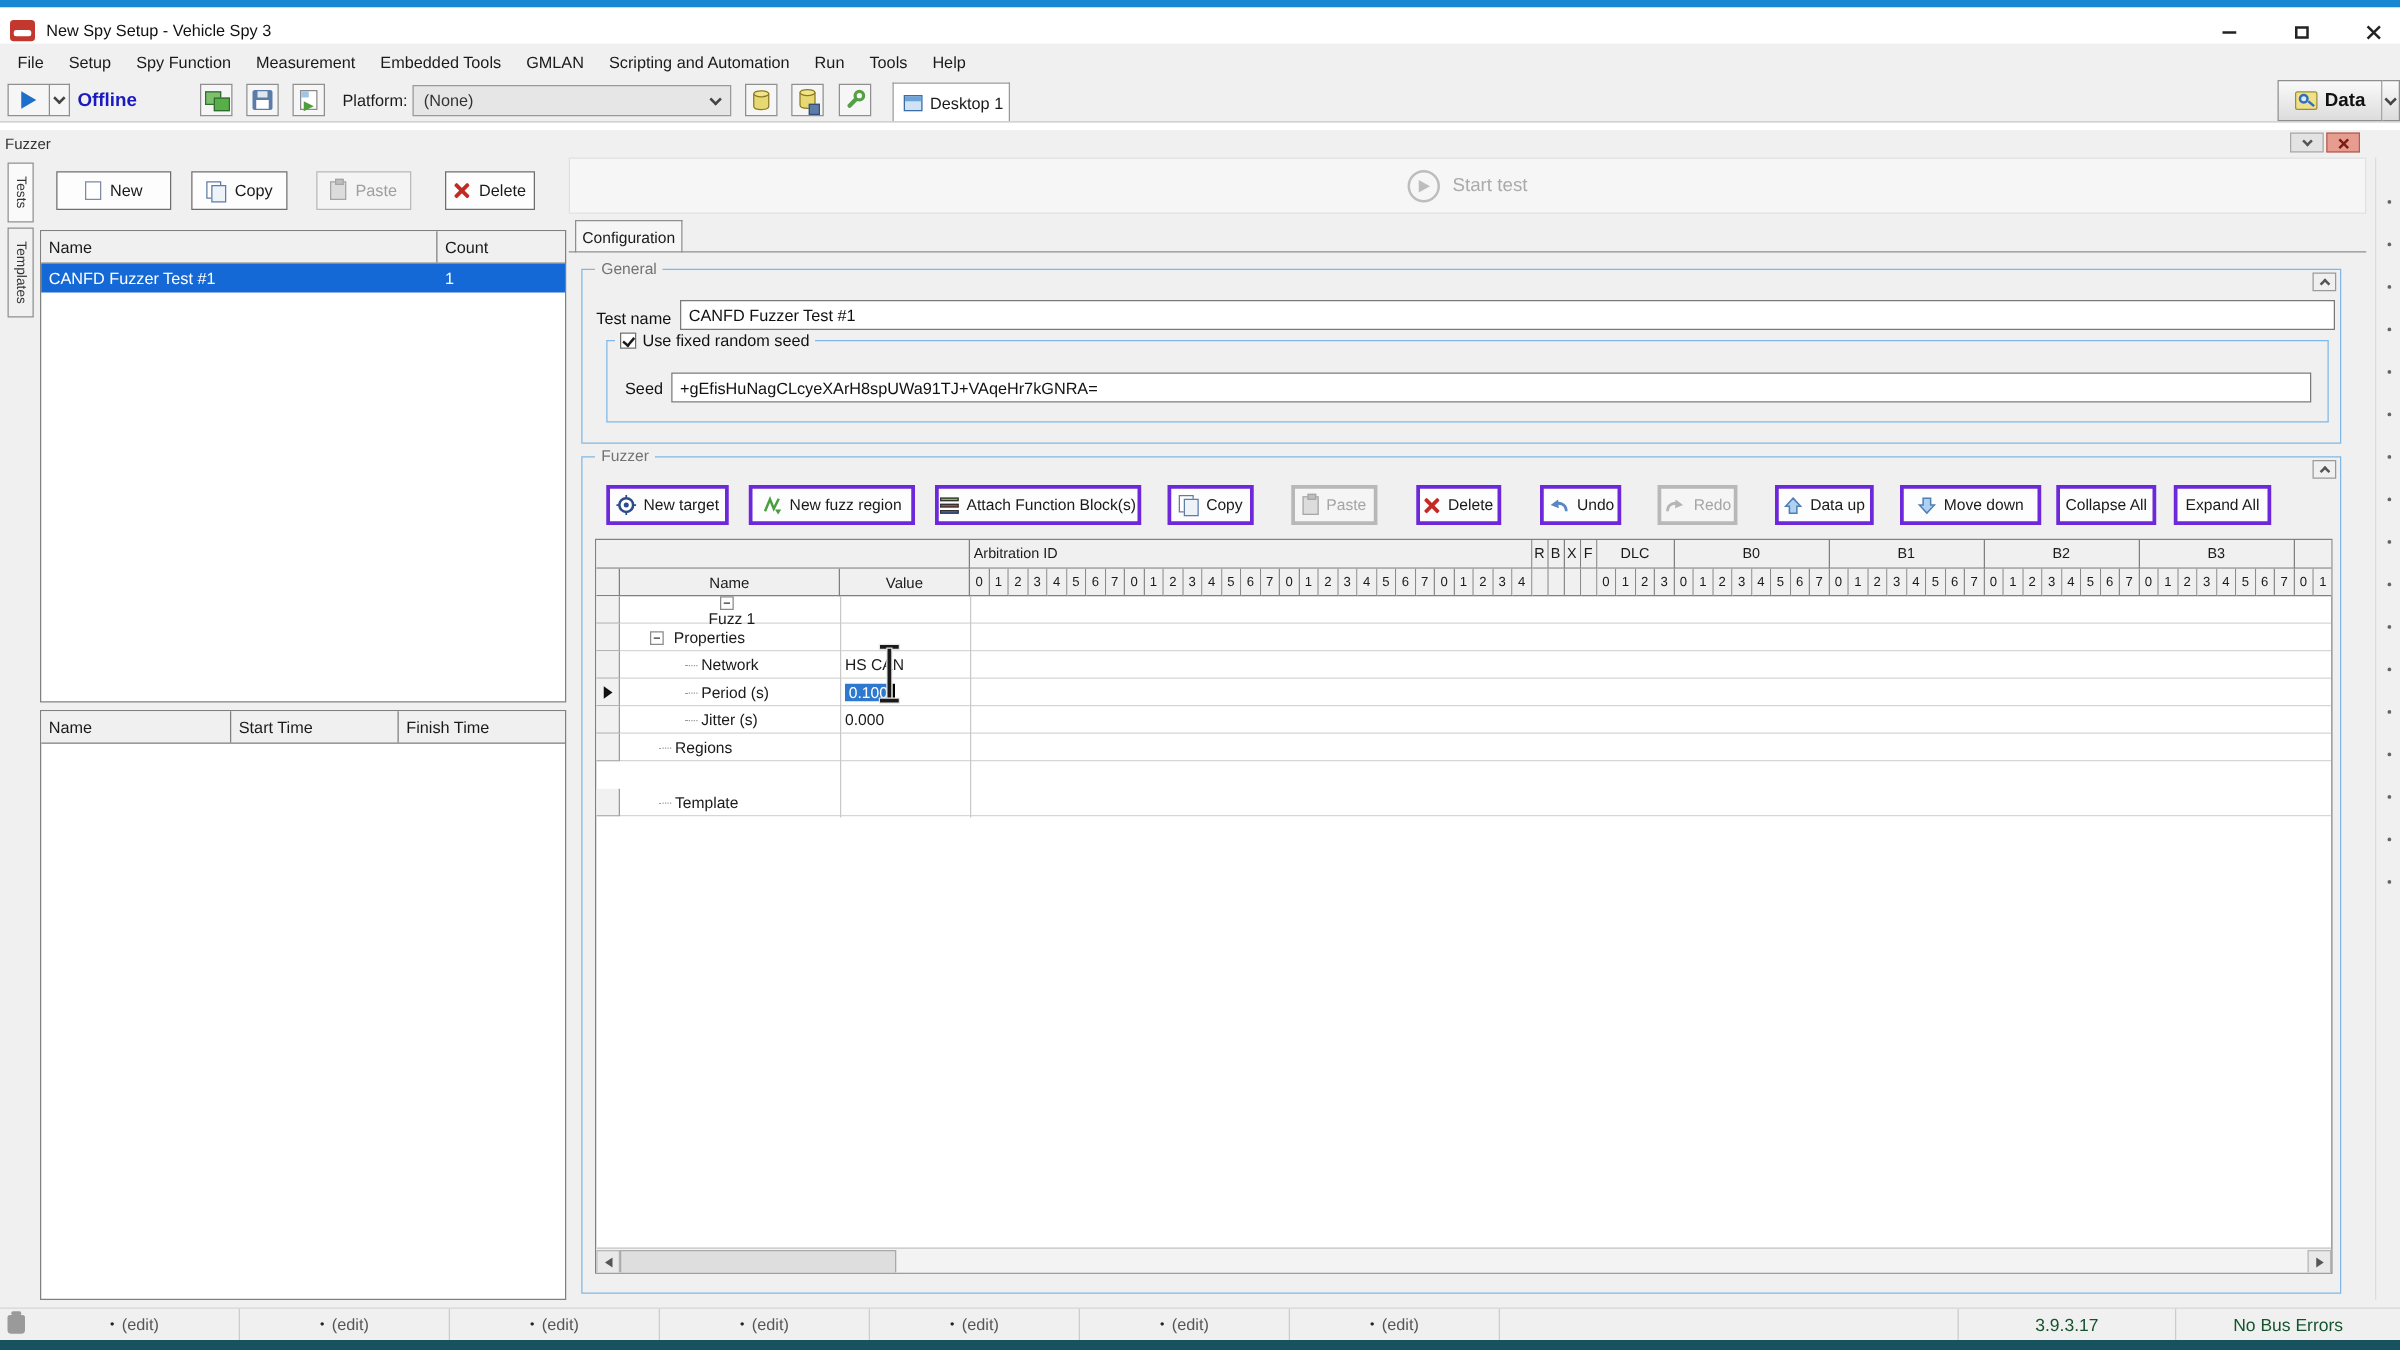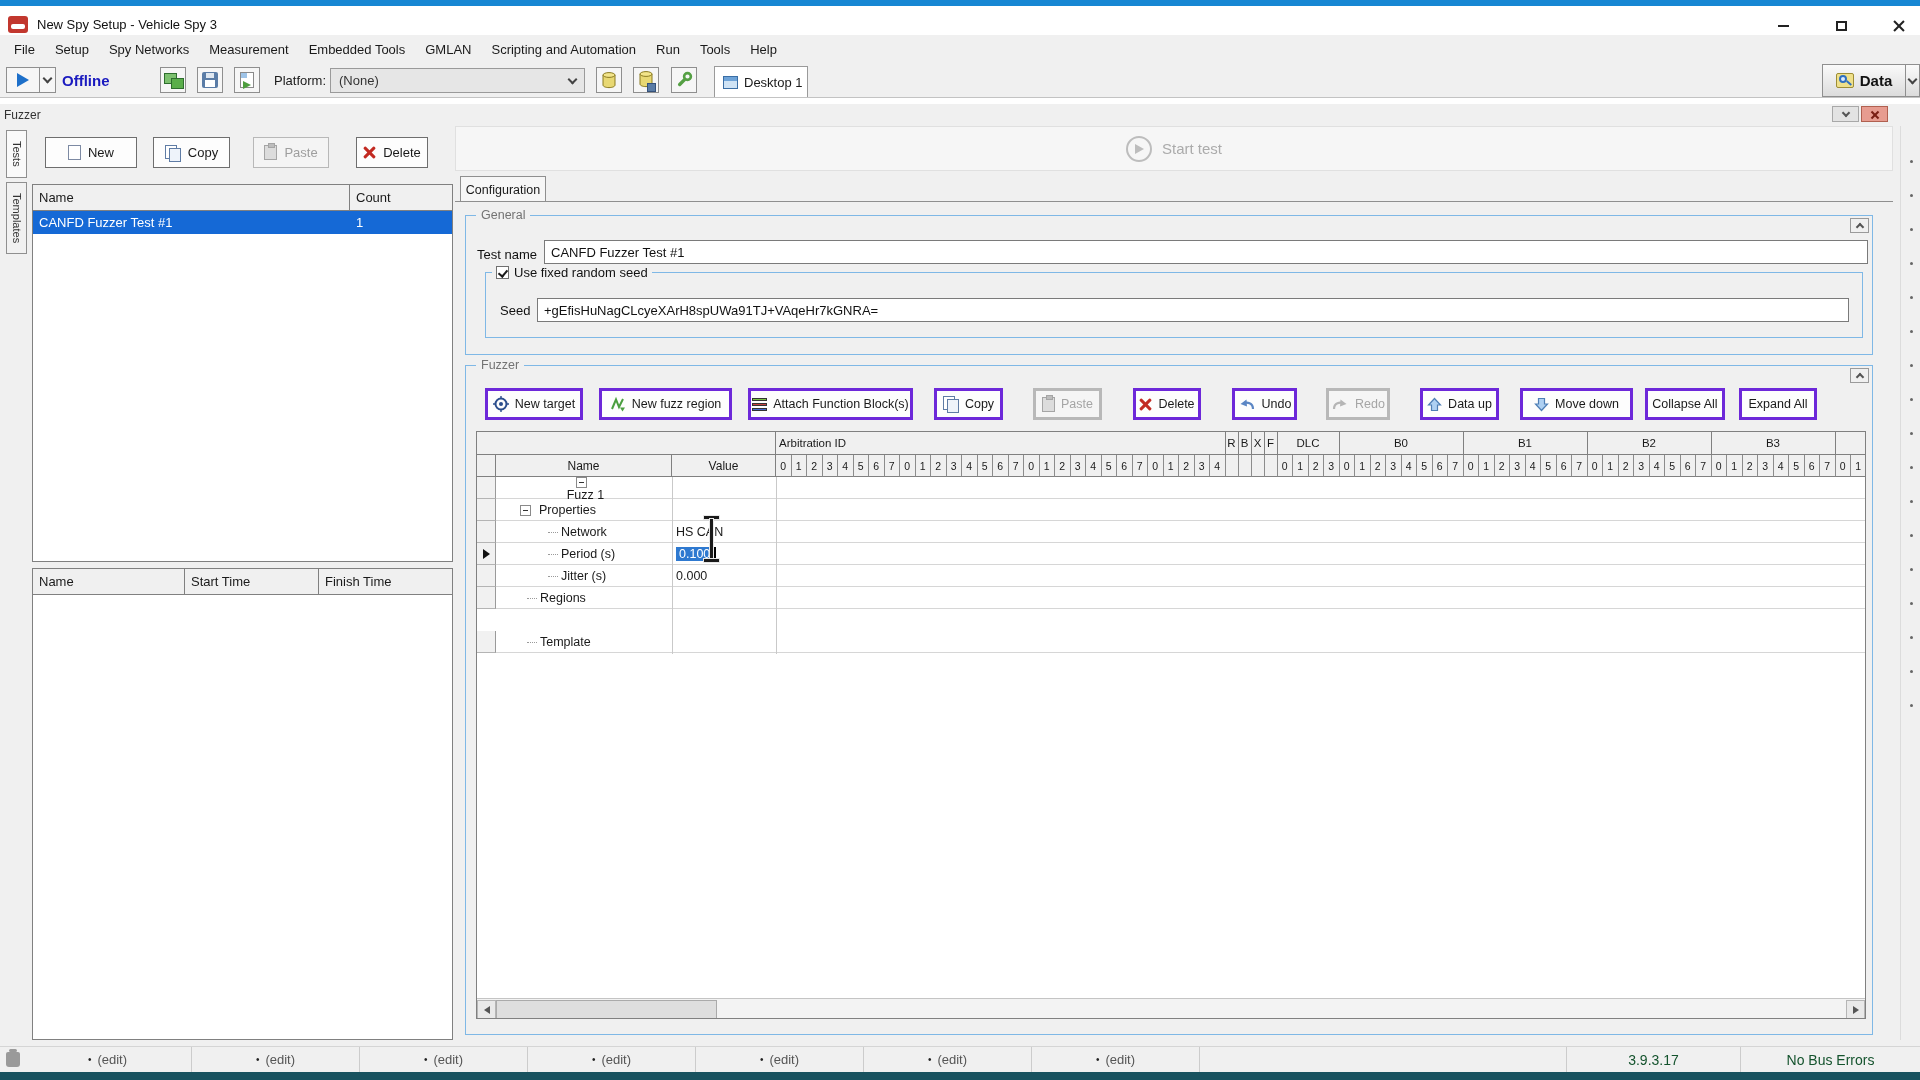--- a/index.html
+++ b/index.html
@@ -190,21 +190,21 @@
         <span class="glyph-max"></span>
       </div>
     <div class="abs winbtn wb-close">
         <span class="x-icon"></span>
       </div>
   </div>
 
   <div class="abs menubar">
     <span class="menu-item">File</span>
     <span class="menu-item">Setup</span>
-    <span class="menu-item">Spy Networks</span>
+    <span class="menu-item">Spy Function</span>
     <span class="menu-item">Measurement</span>
     <span class="menu-item">Embedded Tools</span>
     <span class="menu-item">GMLAN</span>
     <span class="menu-item">Scripting and Automation</span>
     <span class="menu-item">Run</span>
     <span class="menu-item">Tools</span>
     <span class="menu-item">Help</span>
   </div>
 
   <div class="abs toolbar">

